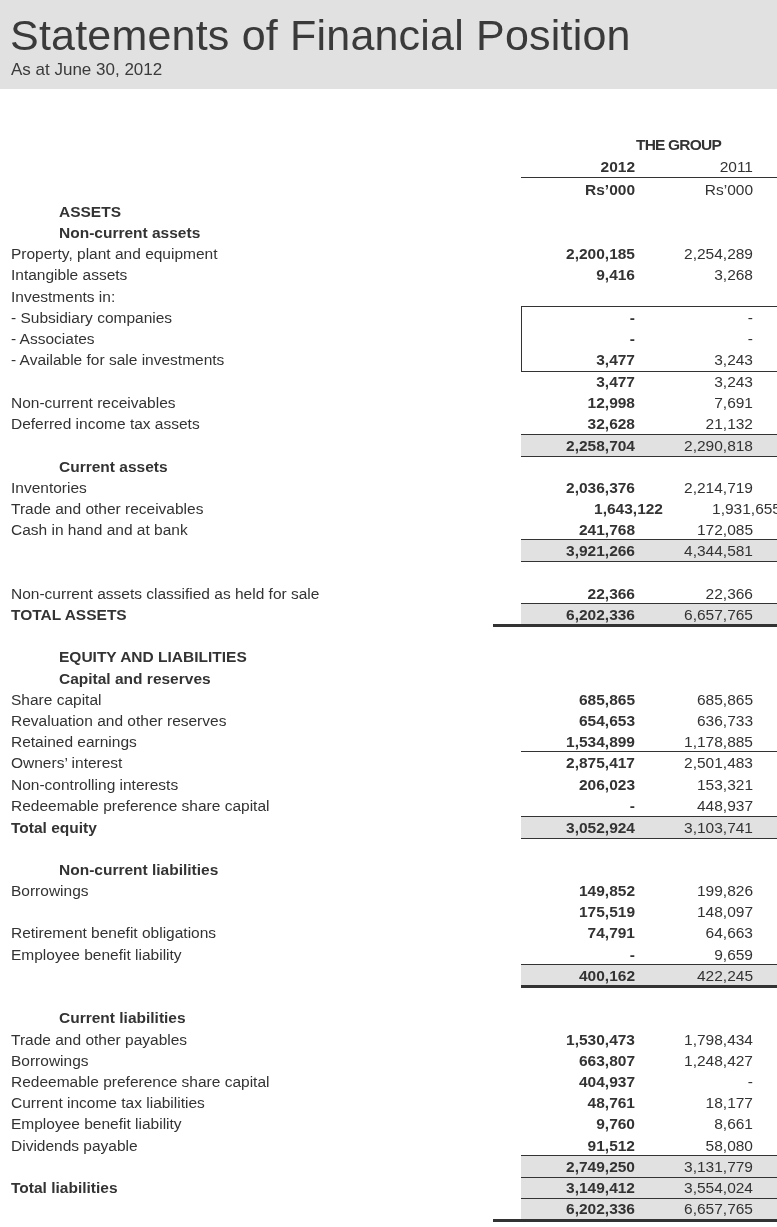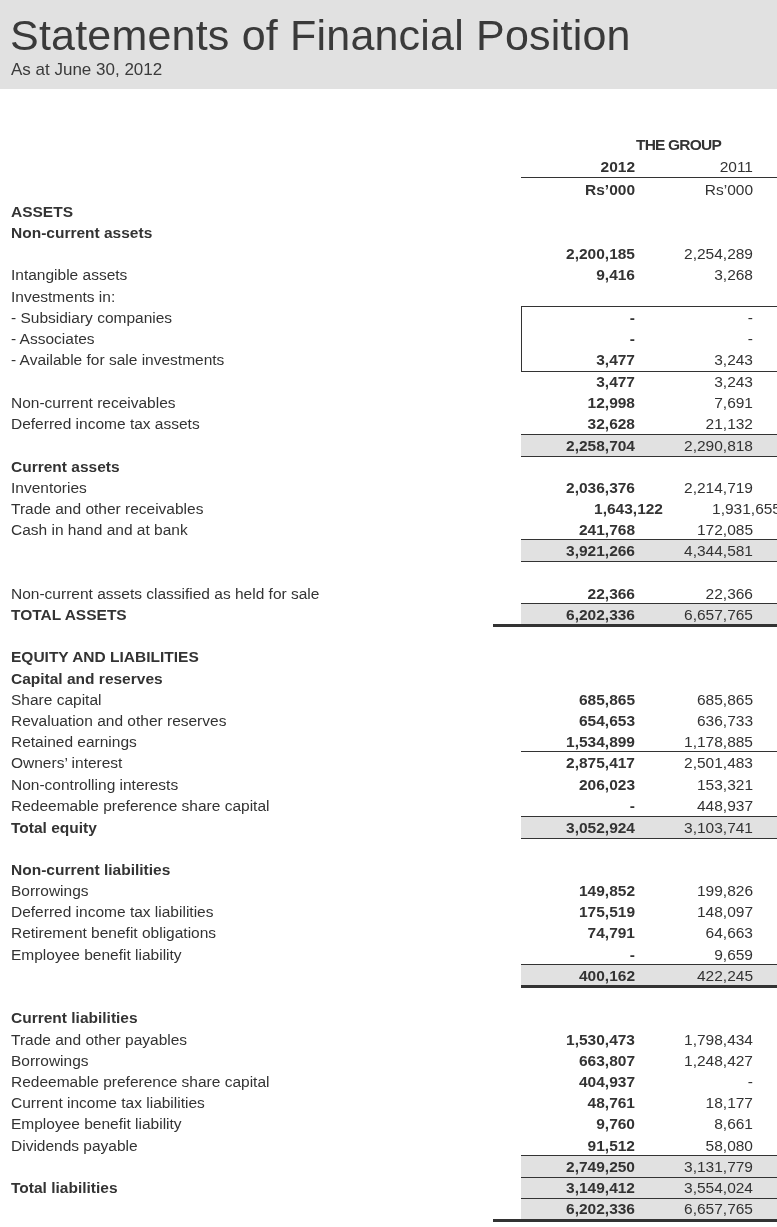--- a/index.html
+++ b/index.html
@@ -16,21 +16,21 @@
   .y11 { right: 24px; top: 156px; text-align: right; }
   .u12 { right: 142px; top: 179px; font-weight: bold; text-align: right; }
   .u11 { right: 24px; top: 179px; text-align: right; }
   .hline { position: absolute; height: 1px; background: #333; }
 
   .row { position: absolute; left: 0; width: 777px; height: 21px; font-size: 15.5px; line-height: 21px; }
   .row .label { position: absolute; left: 11px; top: 0; white-space: nowrap; }
   .row .v12 { position: absolute; right: 142px; top: 0; font-weight: bold; text-align: left; white-space: nowrap; }
   .row .v11 { position: absolute; right: 24px; top: 0; text-align: right; white-space: nowrap; }
   .row.bold .label { font-weight: bold; }
-  .row.heading .label { font-weight: bold; }
+  .row.heading .label { font-weight: bold; margin-left: 48px; }
   .shade { position: absolute; left: 521px; width: 256px; height: 21px; background: #e1e1e1; }
   .ln-top { position: absolute; left: 521px; width: 256px; height: 1px; background: #333; }
   .ln-bot { position: absolute; left: 521px; width: 256px; height: 1px; background: #333; }
   .ln-thick { position: absolute; left: 521px; width: 256px; height: 3px; background: #333; }
   .box { position: absolute; left: 521px; width: 255px; border-top: 1px solid #333; border-left: 1px solid #333; border-bottom: 1px solid #333; }
 </style>
 </head>
 <body>
 
 <div class="header">
@@ -73,20 +73,21 @@
 <div class="ln-top" style="top:1198px;"></div>
 <div class="ln-thick" style="top:1219px; left:493px; width:284px;"></div>
 
 <div class="row heading" style="top:201px;">
     <span class="label">ASSETS</span>
   </div>
 <div class="row heading" style="top:222px;">
     <span class="label">Non-current assets</span>
   </div>
 <div class="row" style="top:243px;">
+    <span class="label">Property, plant and equipment</span>
     <span class="v12">2,200,185</span>
     <span class="v11">2,254,289</span>
   </div>
 <div class="row" style="top:264px;">
     <span class="label">Intangible assets</span>
     <span class="v12">9,416</span>
     <span class="v11">3,268</span>
   </div>
 <div class="row" style="top:286px;">
     <span class="label">Investments in:</span>
@@ -203,21 +204,20 @@
 
 <div class="row heading" style="top:859px;">
     <span class="label">Non-current liabilities</span>
   </div>
 <div class="row" style="top:880px;">
     <span class="label">Borrowings</span>
     <span class="v12">149,852</span>
     <span class="v11">199,826</span>
   </div>
 <div class="row" style="top:901px;">
-    <span class="label">Deferred income tax liabilities</span>
     <span class="v12">175,519</span>
     <span class="v11">148,097</span>
   </div>
 <div class="row" style="top:922px;">
     <span class="label">Retirement benefit obligations</span>
     <span class="v12">74,791</span>
     <span class="v11">64,663</span>
   </div>
 <div class="row" style="top:944px;">
     <span class="label">Employee benefit liability</span>

